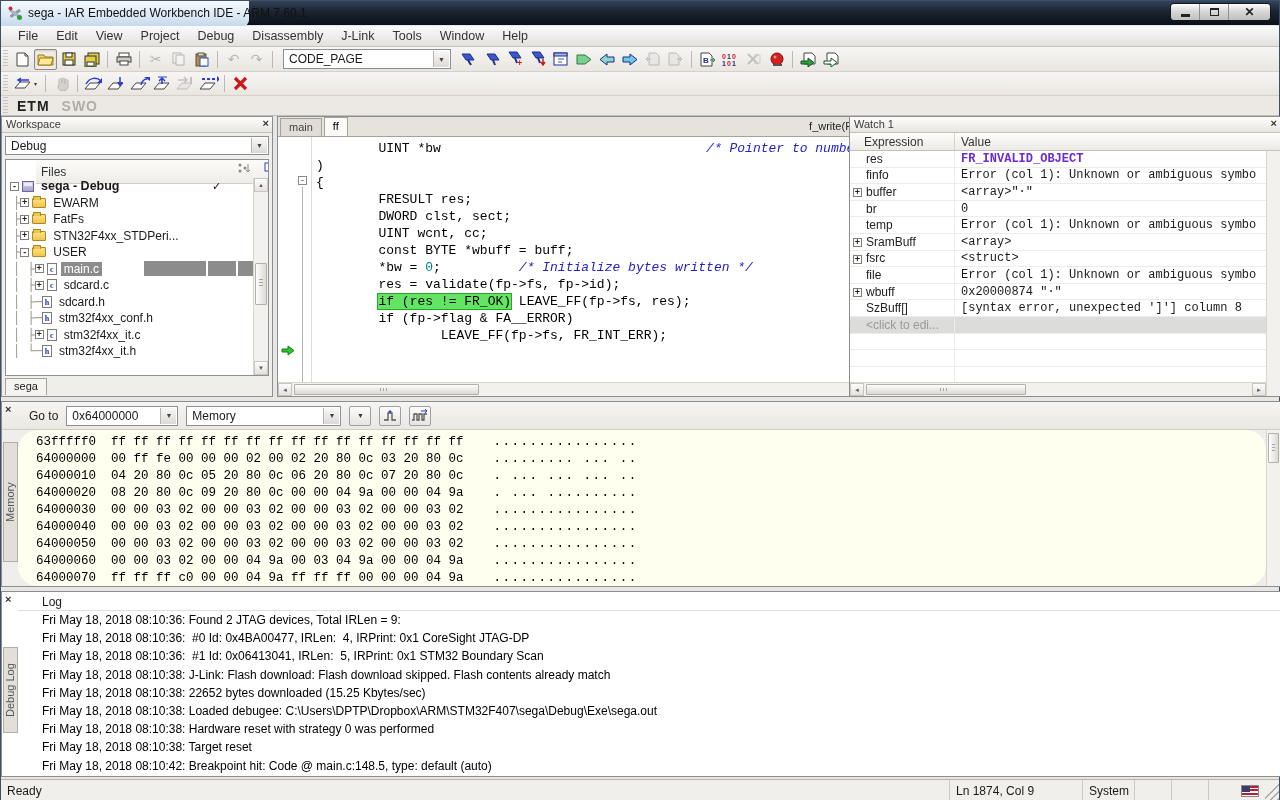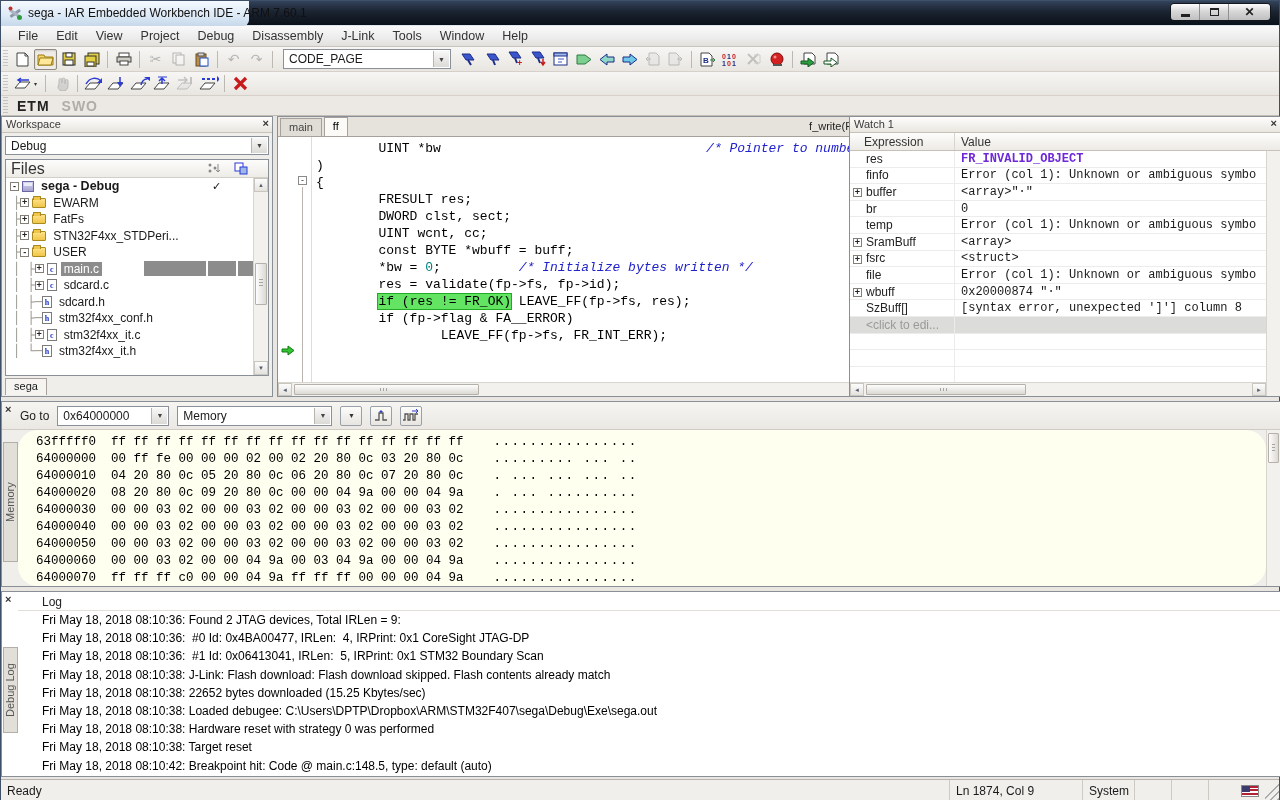--- a/index.html
+++ b/index.html
@@ -55,22 +55,22 @@
   
   .panel { position:absolute; background:#fff; border:1px solid #898f96; }
   .phead { height:16px; background:linear-gradient(#fdfdfc,#e9e6e0); border-bottom:1px solid #c6c2bb;
     font-size:11px; color:#3a3a3a; padding:1px 4px; position:relative; }
   .pclose { position:absolute; right:3px; top:0px; font-size:11px; font-weight:bold; color:#333; cursor:default; }
 
   
   .workspace { left:0; top:115px; width:272px; height:281px; background:#f0eeea; }
   .wcombo { margin:3px; height:19px; }
   .filesbox { position:absolute; left:3px; top:42px; right:3px; bottom:20px; border:1px solid #8a9097; background:#fff; overflow:hidden; }
-  .fheader { height:18px; border-bottom:1px solid #d2cfc9; background:linear-gradient(#fcfcfb,#eeece7);
-    display:flex; align-items:center; padding-left:5px; font-size:16px; color:#333; position:relative; }
+  .fheader { height:24px; border-bottom:1px solid #d2cfc9; background:linear-gradient(#fcfcfb,#eeece7);
+    display:flex; align-items:center; padding-left:5px; font-size:12px; color:#333; position:relative;margin-left:30px; }
   .fh-ic { position:absolute; top:2px; }
   .trows { position:absolute; left:0; top:18px; right:15px; bottom:0; }
   .trow { height:16.5px; display:flex; align-items:center; white-space:nowrap; position:relative; font-size:12px; }
   .tpfx { font-family:"DejaVu Sans Mono", monospace; font-size:12px; color:#9a968f; padding-left:7px; }
   .texp { display:inline-block; width:9px; height:9px; border:1px solid #848078; background:#fff;
     font:bold 9px/7px "Liberation Sans",sans-serif; text-align:center; color:#222; margin:0 3px 0 0; }
   .ticon { display:inline-block; margin-right:4px; position:relative; }
   .icon-folder { width:14px; height:10px; background:linear-gradient(#ffe187,#f0c54a); border:1px solid #a98a1e; border-radius:1px; }
   .icon-folder::before { content:""; position:absolute; left:0; top:-3px; width:6px; height:3px;
     background:#f0c54a; border:1px solid #a98a1e; border-bottom:none; border-radius:1px 1px 0 0; }
@@ -130,21 +130,21 @@
   .wexpr { width:105px; padding-left:16px; font-size:12px; color:#222; flex:none; border-right:1px solid #ececea; height:100%; display:flex; align-items:center; }
   .wval { flex:1; padding-left:6px; font-family:"Liberation Mono","DejaVu Sans Mono",monospace; font-size:12px; white-space:pre; overflow:hidden; }
   .wred { color:#6d28d9; font-weight:bold; }
   .wgray { background:#dcdcda; } .wgray .wexpr { color:#9a9a98; }
   .whs { position:absolute; left:0; right:14px; bottom:0; height:14px; background:#f3f1ee; border-top:1px solid #d8d5cf; display:flex; }
   .whs .sarrow { width:14px; height:13px; flex:none; }
   .wvs { position:absolute; right:0; top:34px; bottom:0; width:14px; background:#f3f1ee; border-left:1px solid #d8d5cf; }
 
   
   .memory { left:0; top:400px; width:1280px; height:186px; background:#f0eeea; }
-  .memtb { height:28px; display:flex; align-items:center; gap:8px; padding-left:18px; border-bottom:1px solid #cfccc5; background:linear-gradient(#f6f5f2,#ebe8e3); }
+  .memtb { height:28px; display:flex; align-items:center; gap:8px; padding-left:27px; border-bottom:1px solid #cfccc5; background:linear-gradient(#f6f5f2,#ebe8e3); }
   .mclose { position:absolute; left:3px; top:1px; font-size:11px; font-weight:bold; color:#333; }
   .memlbl { font-size:12px; }
   .mcombo1 { width:112px; } .mcombo2 { width:155px; }
   .mbtn { width:22px; height:20px; border:1px solid #9aa0a8; border-radius:2px; background:linear-gradient(#fcfcfb,#e8e5e0);
     display:flex; align-items:center; justify-content:center; font-size:7px; color:#333; }
   .sidetab { position:absolute; left:1px; width:15px; background:#e2dfd9; border:1px solid #b3afa8;
     writing-mode:vertical-rl; transform:rotate(180deg); font-size:11px; color:#555; text-align:center; }
   .memtab { top:40px; height:120px; }
   .memarea { position:absolute; left:16px; top:28px; right:14px; bottom:0; background:#fffff0; overflow:hidden; padding-top:4px;border-radius:20px; }
   .mrow { font-family:"Liberation Mono","DejaVu Sans Mono",monospace; font-size:12.5px; line-height:17px; white-space:pre; padding-left:18px; color:#000; }

